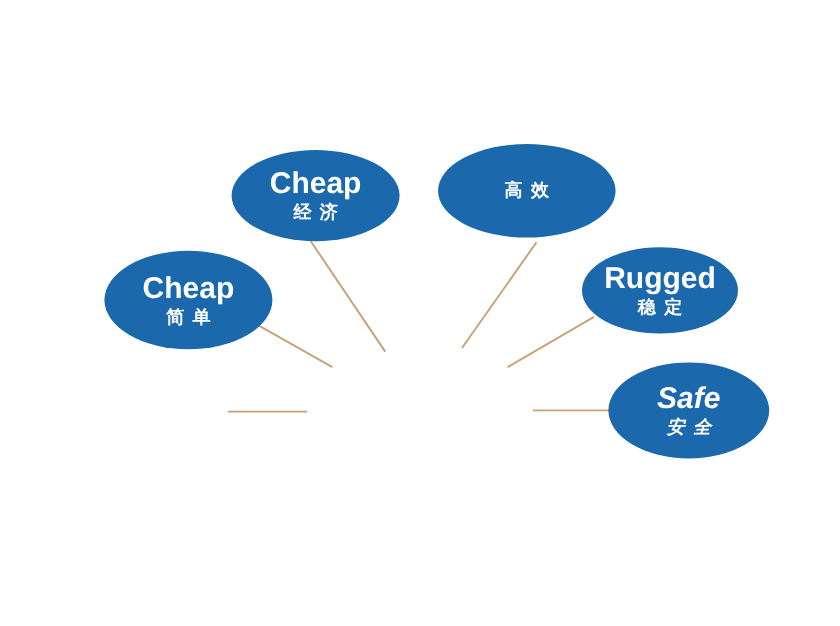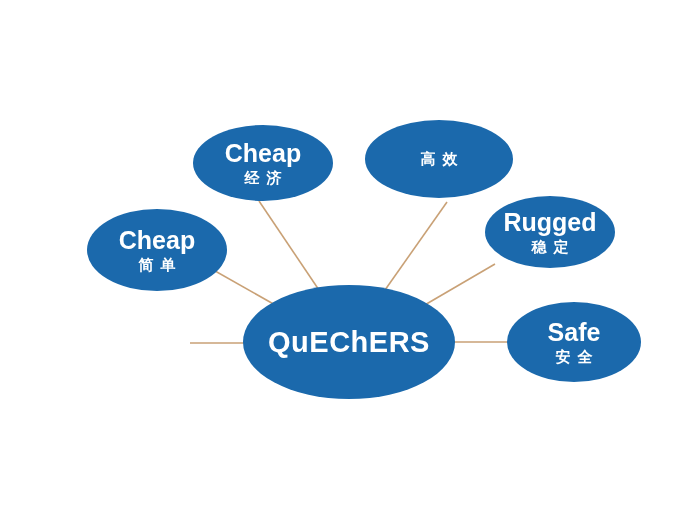--- a/index.html
+++ b/index.html
@@ -57,40 +57,37 @@
   .node-center .en {
     font-size: 29px;
     letter-spacing: 0.5px;
   }
   
   .node-center    { left: 243px; top: 285px; width: 212px; height: 114px; }
   .node-quick     { left:  63px; top: 308px; width: 134px; height:  74px; }
   .node-easy      { left:  87px; top: 209px; width: 140px; height:  82px; }
   .node-cheap     { left: 193px; top: 125px; width: 140px; height:  76px; }
   .node-effective { left: 365px; top: 120px; width: 148px; height:  78px; }
-  .node-rugged    { left: 485px; top: 196px; width: 130px; height:  72px; }
-  .node-safe      { left: 507px; top: 302px; width: 134px; height:  80px; }
+  .node-rugged    { left: 485px; top: 206px; width: 130px; height:  72px; }
+  .node-safe      { left: 507px; top: 302px; width: 134px; height:  80px; font-style: italic; }
 </style>
 </head>
 <body>
 
 <div class="canvas">
 
   <svg class="lines-layer" viewBox="0 0 700 522" xmlns="http://www.w3.org/2000/svg">
     <line x1="190" y1="343" x2="256" y2="343"></line>
     <line x1="201" y1="263" x2="277" y2="306"></line>
     <line x1="259" y1="201" x2="321" y2="293"></line>
     <line x1="447" y1="202" x2="385" y2="290"></line>
     <line x1="495" y1="264" x2="423" y2="306"></line>
     <line x1="444" y1="342" x2="516" y2="342"></line>
   </svg>
 
-  <div class="node node-center">
-    <span class="en">QuEChERS</span>
-  </div>
 
 
   <div class="node node-easy">
     <span class="en">Cheap</span>
     <span class="zh">简单</span>
   </div>
 
   <div class="node node-cheap">
     <span class="en">Cheap</span>
     <span class="zh">经济</span>

